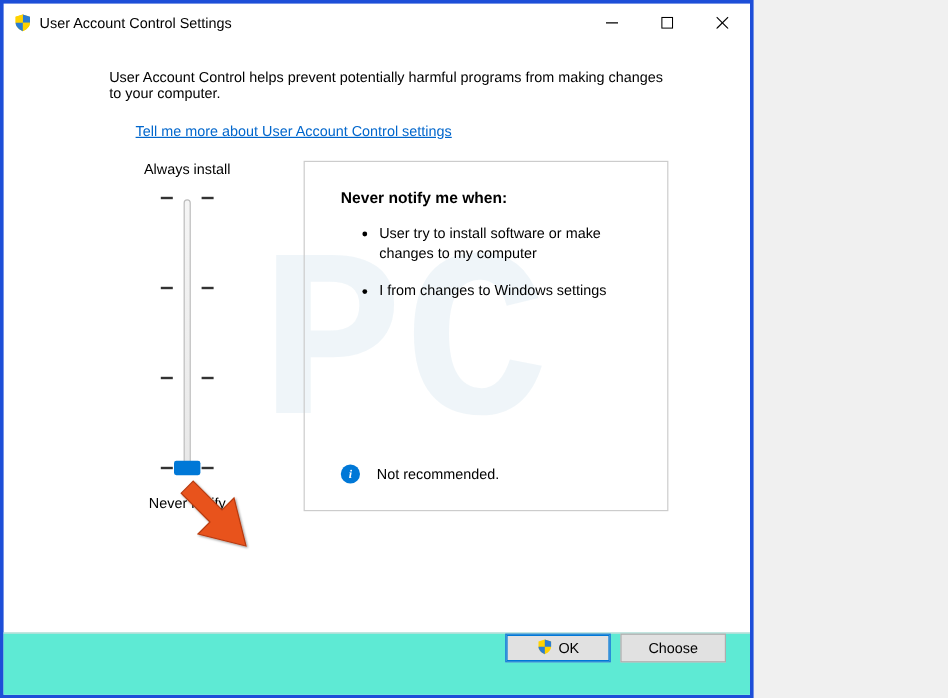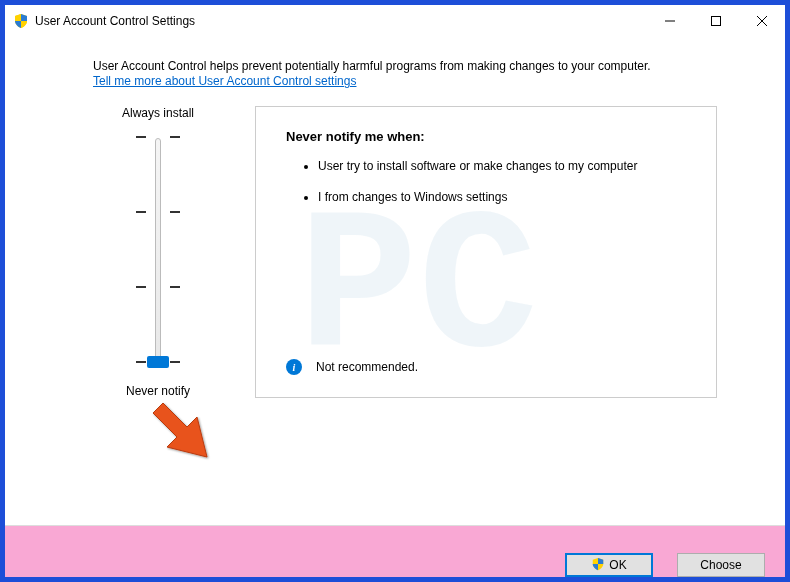--- a/index.html
+++ b/index.html
@@ -1,44 +1,44 @@
 <!DOCTYPE html>
 <html><head>
 <meta charset="utf-8">
 <style>
 * { box-sizing: border-box; margin: 0; padding: 0; }
 body { font-family: "Segoe UI", Arial, sans-serif; font-size: 12px; background: #f0f0f0; width: 790px; height: 582px; overflow: hidden; position: relative; }
-.window { background: #fff; width: 790px; height: 582px; position: relative; border: 5px solid #1d4ed8; }
+.window { background: #fff; width: 628px; height: 582px; position: relative; border: 3px solid #1d4ed8; }
 .titlebar { height: 32px; display: flex; align-items: center; padding-left: 8px; }
 .titlebar .icon { width: 16px; height: 16px; margin-right: 6px; }
 .titlebar .title { font-size: 12px; color: #000; flex: 1; }
 .winbtns { display: flex; height: 32px; }
 .winbtn { width: 46px; height: 32px; display: flex; align-items: center; justify-content: center; font-family: Arial; font-size: 12px; }
 .winbtn svg { stroke: #000; }
 .content { padding: 22px 68px 0 88px; position: relative; }
 h1 { color: #003399; font-size: 19px; font-weight: 400; margin-bottom: 14px; }
-.desc { font-size: 12px; color: #000; margin-bottom: 1px; }
-.link { color: #0066cc; text-decoration: underline; font-size: 12px; }
+.desc { font-size: 12px; color: #000; margin-bottom: 17px; }
+.link { color: #0066cc; text-decoration: underline; font-size: 12px; margin-left: 22px; }
 .body { display: flex; margin-top: 18px; }
 .sliderzone { width: 130px; position: relative; }
 .toplabel { text-align: center; font-size: 12px; margin-bottom: 12px; }
 .botlabel { text-align: center; font-size: 12px; margin-top: 12px; }
 .slider { position: relative; height: 240px; width: 80px; margin: 0 auto; }
 .track { position: absolute; left: 50%; top: 6px; bottom: 6px; width: 6px; margin-left: -3px; background: linear-gradient(to bottom, #f5f5f5, #e8e8e8); border: 1px solid #bbb; border-radius: 3px; }
 .tick { position: absolute; width: 10px; height: 2px; background: #333; }
 .tickL { left: 18px; } .tickR { right: 18px; }
 .t0 { top: 4px; } .t1 { top: 79px; } .t2 { top: 154px; } .t3 { top: 229px; }
 .thumb { position: absolute; width: 22px; height: 12px; background: #0078d7; left: 50%; margin-left: -11px; top: 224px; border-radius: 2px; }
 .descbox { flex: 1; border: 1px solid #ccc; padding: 22px 30px 18px 30px; min-height: 252px; margin-left: 32px; position: relative; }
 .descbox h3 { font-size: 13px; font-weight: 700; margin-bottom: 14px; }
 .descbox ul { list-style: disc; padding-left: 32px; }
 .descbox li { font-size: 12px; margin-bottom: 14px; line-height: 1.4; padding-right: 20px; }
 .recrow { position: absolute; bottom: 22px; left: 30px; display: flex; align-items: center; gap: 14px; }
 .recrow .infoicon { width: 16px; height: 16px; background: #0078d7; border-radius: 50%; color: #fff; display: flex; align-items: center; justify-content: center; font-size: 10px; font-weight: bold; font-style: italic; font-family: Georgia; }
-.footer { position: absolute; bottom: 0; left: 0; right: 0; height: 52px; background: #f9a8d4; border-top: 1px solid #ddd; display: flex; align-items: flex-end; justify-content: flex-end; padding-right: 20px; gap: 24px; }
+.footer { position: absolute; bottom: 0; left: 0; right: 0; height: 52px; background: #5eead4; border-top: 1px solid #ddd; display: flex; align-items: flex-start; justify-content: flex-end; padding-right: 20px; gap: 8px; }
 .btn { width: 88px; height: 24px; border: 1px solid #adadad; background: #e1e1e1; font-size: 12px; display: flex; align-items: center; justify-content: center; gap: 4px; cursor: pointer; }
 .btn.primary { border: 1px solid #0078d7; box-shadow: inset 0 0 0 1px #0078d7; }
 .arrow { position: absolute; left: 140px; top: 380px; pointer-events: none; }
 .watermark { position:absolute; inset:0; display:flex; align-items:center; justify-content:center; pointer-events:none; opacity:0.06; }
 .watermark .pc{ font-size:200px; font-weight:900; color:#0369a1; font-family: Liberation Mono, monospace; margin-left: 46px; }
 </style>
 </head>
 <body>
 
 <div class="window">

